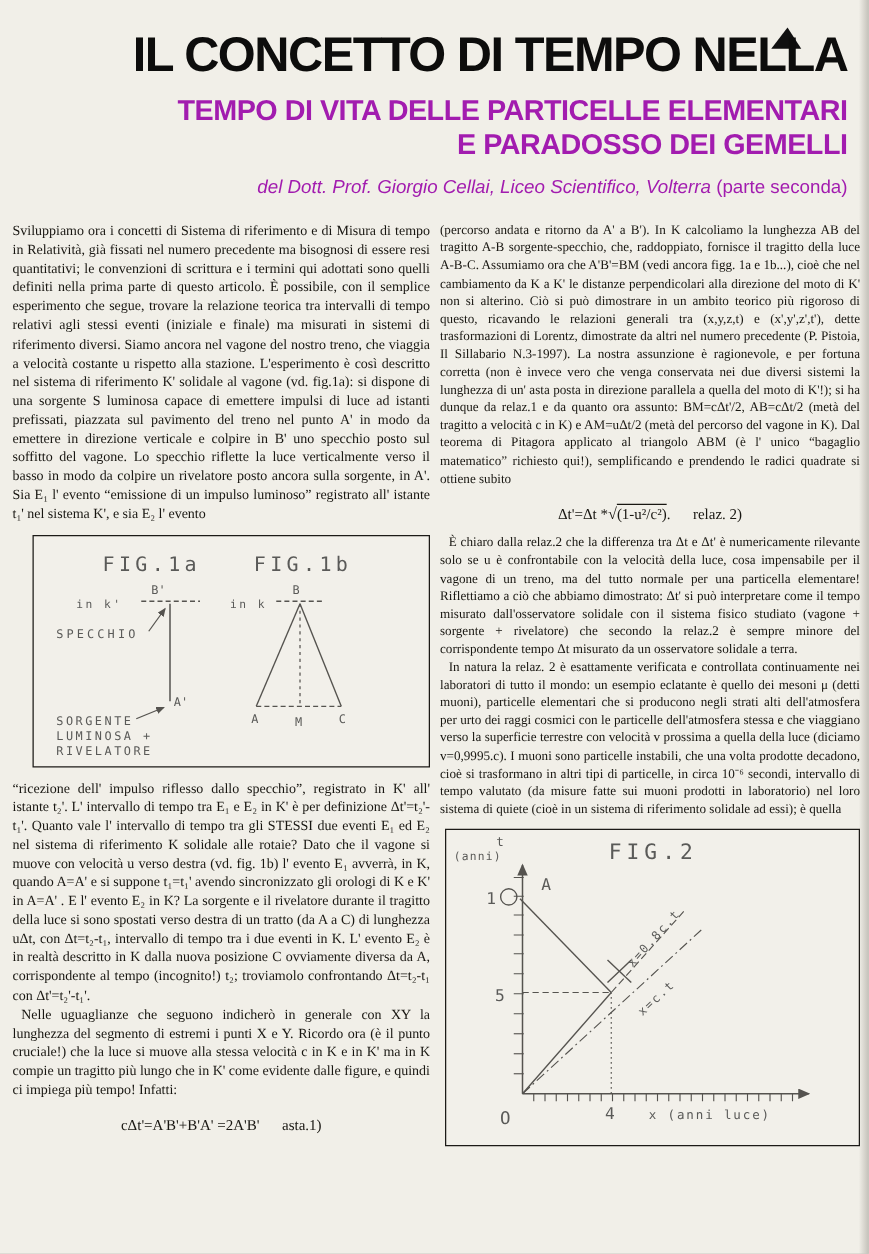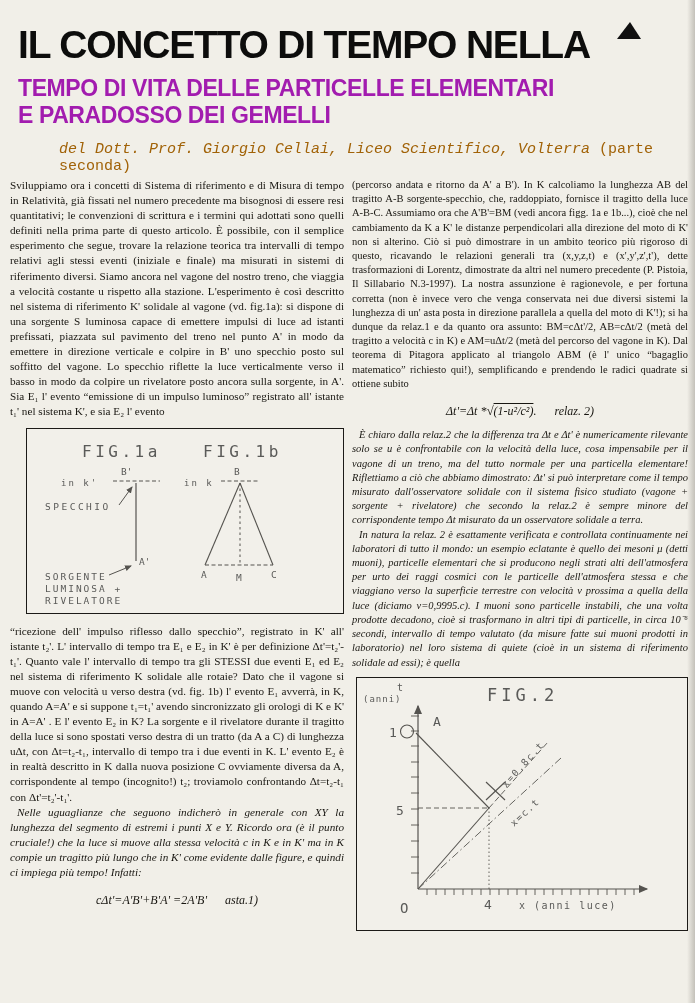--- a/index.html
+++ b/index.html
@@ -18,43 +18,43 @@
     background:linear-gradient(to right, rgba(0,0,0,0), rgba(60,55,45,0.25));
     pointer-events:none;
   }
   .scan-mark{
     position:absolute;left:617px;top:22px;
     width:0;height:0;
     border-left:13px solid transparent;
     border-right:11px solid transparent;
     border-bottom:17px solid #101010;
   }
-  .masthead{position:absolute;left:18px;top:22px;width:660px;}
+  .masthead{position:absolute;left:18px;top:22px;width:660px;text-align:right;}
   .title{
     font-family:"Liberation Sans", sans-serif;
     font-weight:bold;font-size:39px;line-height:46px;
     letter-spacing:-1.2px;color:#0d0d0c;margin:0;
   }
   .subtitle{
     font-family:"Liberation Sans", sans-serif;
     font-weight:bold;font-size:23px;line-height:27px;
     letter-spacing:-0.4px;color:#a21caf;margin:7px 0 0 0;
   }
   .byline{
-    font-family:Liberation Mono, monospace;
-    font-size:15px;margin-top:12px;color:#a16207;margin-left:41px;
+    font-family:Liberation Sans, sans-serif;
+    font-size:15px;margin-top:12px;color:#a21caf;margin-left:41px;
   }
   .byline .it{font-style:italic;}
   .byline .rm{font-style:normal;}
 
   .col{position:absolute;top:178px;text-align:justify;}
   .col p{margin:0;}
   .col-left{left:10px;width:334px;font-size:11.2px;line-height:15.1px;}
   .col-right{left:352px;width:336px;font-size:10.5px;line-height:14.2px;}
-  .col p + p{text-indent:7px;font-style:italic;}
+  .col p + p{text-indent:7px;}
 
   .eq{
     text-align:center;text-indent:0 !important;
     margin-top:13px !important;margin-bottom:10px !important;
     font-size:12px;
   }
   .eq .lbl{display:inline-block;margin-left:18px;}
   .radical{font-weight:bold;font-size:13px;}
   .radicand{text-decoration:overline;}
 

